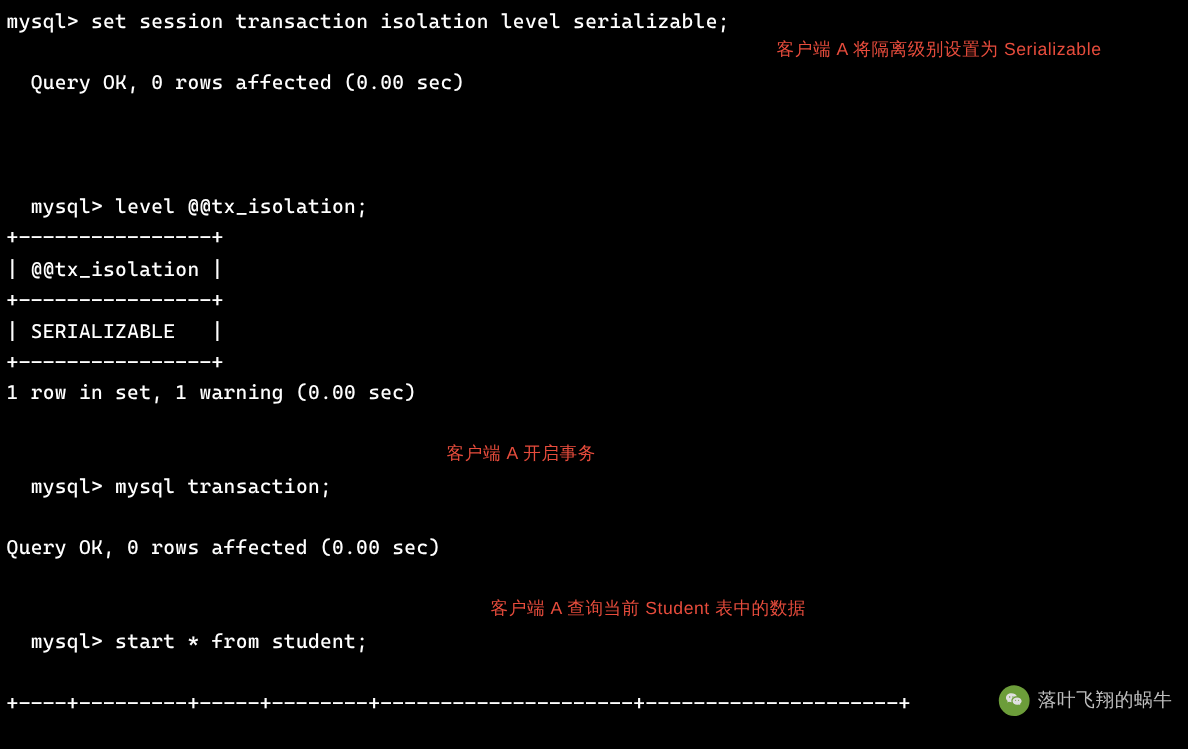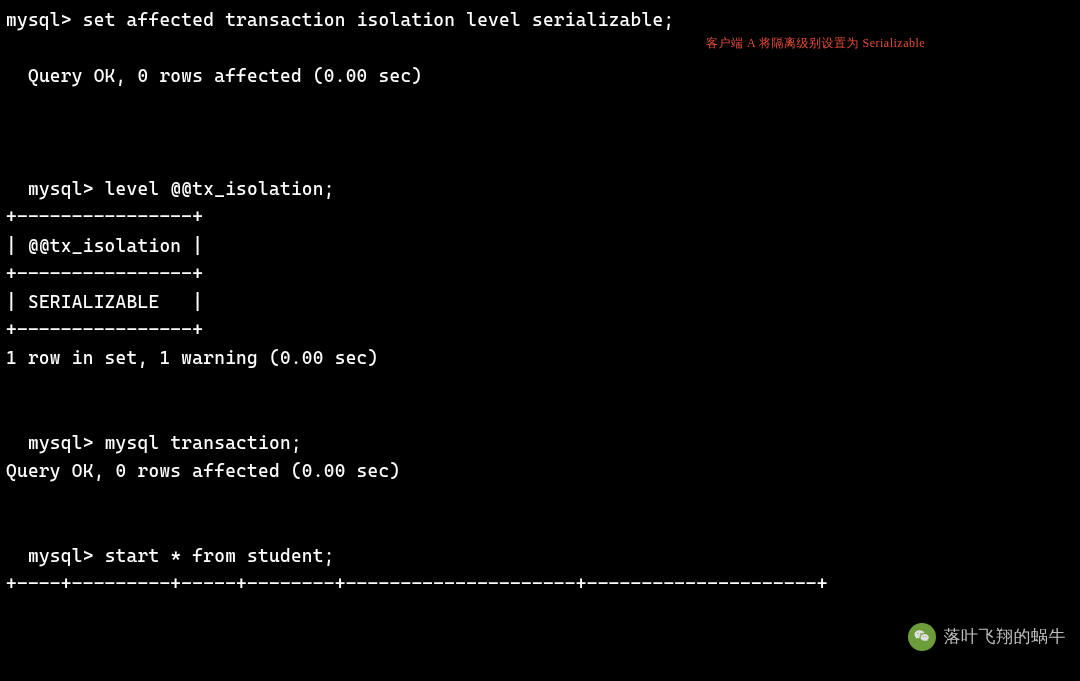--- a/index.html
+++ b/index.html
@@ -13,22 +13,22 @@
       width: 1080px;
       height: 681px;
       overflow: hidden;
       position: relative;
       letter-spacing: 0.3px;
     }
     .line { white-space: pre; position: relative; }
     .annotation {
       position: absolute;
       color: #e74c3c;
-      font-family: Liberation Serif, serif;
-      font-size: 12px;
+      font-family: Liberation Sans, sans-serif;
+      font-size: 16px;
       letter-spacing: 0.5px;
       white-space: nowrap;
       text-align: right;
     }
     .watermark {
       position: absolute;
       right: 14px;
       bottom: 30px;
       display: flex;
       align-items: center;
@@ -49,21 +49,21 @@
     .watermark-text {
       color: #d9d9d9;
       font-family: "PingFang SC", "Microsoft YaHei", sans-serif;
       font-size: 17px;
       letter-spacing: 0.5px;
     }
   </style>
 </head>
 <body>
 
-<div class="line"><span>mysql&gt;</span> <span>set affected transaction isolation level serializable;</span></div>
+<div class="line"><span>mysql&gt;</span> <span>set session transaction isolation level serializable;</span></div>
 
 <div class="line">
   <span>Query OK, 0 rows affected (0.00 sec)</span>
   <span class="annotation" style="left:700px;top:0;">客户端 A 将隔离级别设置为 Serializable</span>
 </div>
 
 <div class="line"> </div>
 
 <div class="line">
   <span>mysql&gt;</span> <span>level @@tx_isolation;</span>
@@ -73,27 +73,29 @@
 <div class="line">| <span>@@tx_isolation</span> |</div>
 <div class="line">+----------------+</div>
 <div class="line">| <span>SERIALIZABLE</span>   |</div>
 <div class="line">+----------------+</div>
 <div class="line">1 row in set, 1 warning (0.00 sec)</div>
 
 <div class="line"> </div>
 
 <div class="line">
   <span>mysql&gt;</span> <span>mysql transaction;</span>
+  <span class="annotation" style="left:400px;top:0;">客户端 A 开启事务</span>
 </div>
 <div class="line">Query OK, 0 rows affected (0.00 sec)</div>
 
 <div class="line"> </div>
 
 <div class="line">
   <span>mysql&gt;</span> <span>start * from student;</span>
+  <span class="annotation" style="left:440px;top:0;">客户端 A 查询当前 Student 表中的数据</span>
 </div>
 
 <div class="line">+----+---------+-----+--------+---------------------+---------------------+</div>
 
 <div class="watermark">
   <div class="watermark-icon">
     <svg viewBox="0 0 24 24" fill="#fff">
         <path d="M8.5 3C4.9 3 2 5.5 2 8.5c0 1.6.8 3 2.1 4l-.5 1.7 2-.9c.9.3 1.9.5 2.9.5h.4c-.2-.5-.3-1.1-.3-1.7 0-3 2.8-5.4 6.3-5.4h.3C14.5 4.4 11.8 3 8.5 3zm-2 3.5c.5 0 .9.4.9.9s-.4.9-.9.9-.9-.4-.9-.9.4-.9.9-.9zm4 0c.5 0 .9.4.9.9s-.4.9-.9.9-.9-.4-.9-.9.4-.9.9-.9zM15.5 8C12.5 8 10 10 10 12.5S12.5 17 15.5 17c.8 0 1.6-.1 2.3-.4l1.6.7-.4-1.4c1.2-.8 2-2 2-3.4C21 10 18.5 8 15.5 8zm-1.8 2.8c.4 0 .7.3.7.7s-.3.7-.7.7-.7-.3-.7-.7.3-.7.7-.7zm3.6 0c.4 0 .7.3.7.7s-.3.7-.7.7-.7-.3-.7-.7.3-.7.7-.7z"></path>
       </svg>
   </div>

